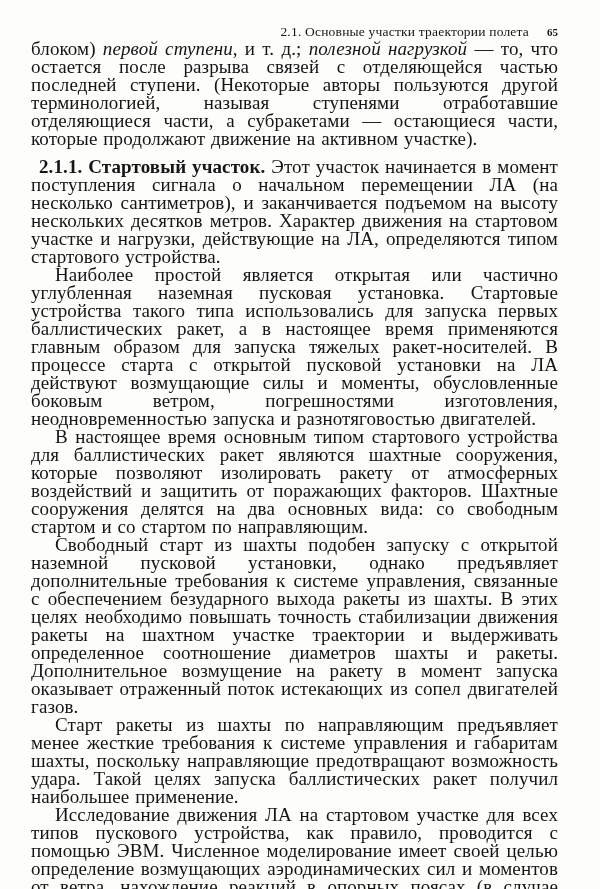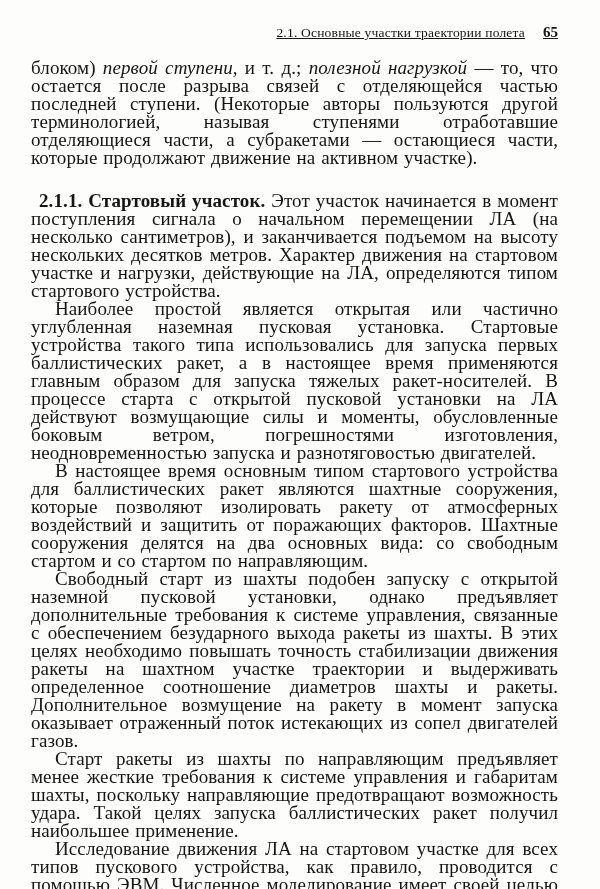--- a/index.html
+++ b/index.html
@@ -18,50 +18,49 @@
     font-family: "Liberation Serif", "DejaVu Serif", serif;
     padding: 24px 42px 0 31px;
     overflow: hidden;
   }
   .running-header {
     display: flex;
     justify-content: flex-end;
     align-items: baseline;
     font-size: 13.5px;
     line-height: 16px;
-    margin-bottom: 18px;
-    text-decoration: underline;
+    margin-bottom: 0;
   }
   .running-title {
     font-weight: normal;
     font-style: normal;
     letter-spacing: 0.2px;
   }
   .page-number {
     font-weight: bold;
-    font-size: 15px;
+    font-size: 11px;
     margin-left: 18px;
   }
   .body-text {
     font-size: 19px;
     line-height: 18px;
     text-align: justify;
     letter-spacing: 0.1px;
     word-spacing: 1px;
   }
   .para {
     margin: 0;
     text-indent: 24px;
   }
   .para.no-indent {
     text-indent: 0;
   }
   .para.section-start {
     text-indent: 8px;
-    margin-top: 25px;
+    margin-top: 10px;
   }
   .section-heading {
     font-weight: bold;
   }
   .italic-run {
     font-style: italic;
   }
 </style>
 </head>
 <body>

